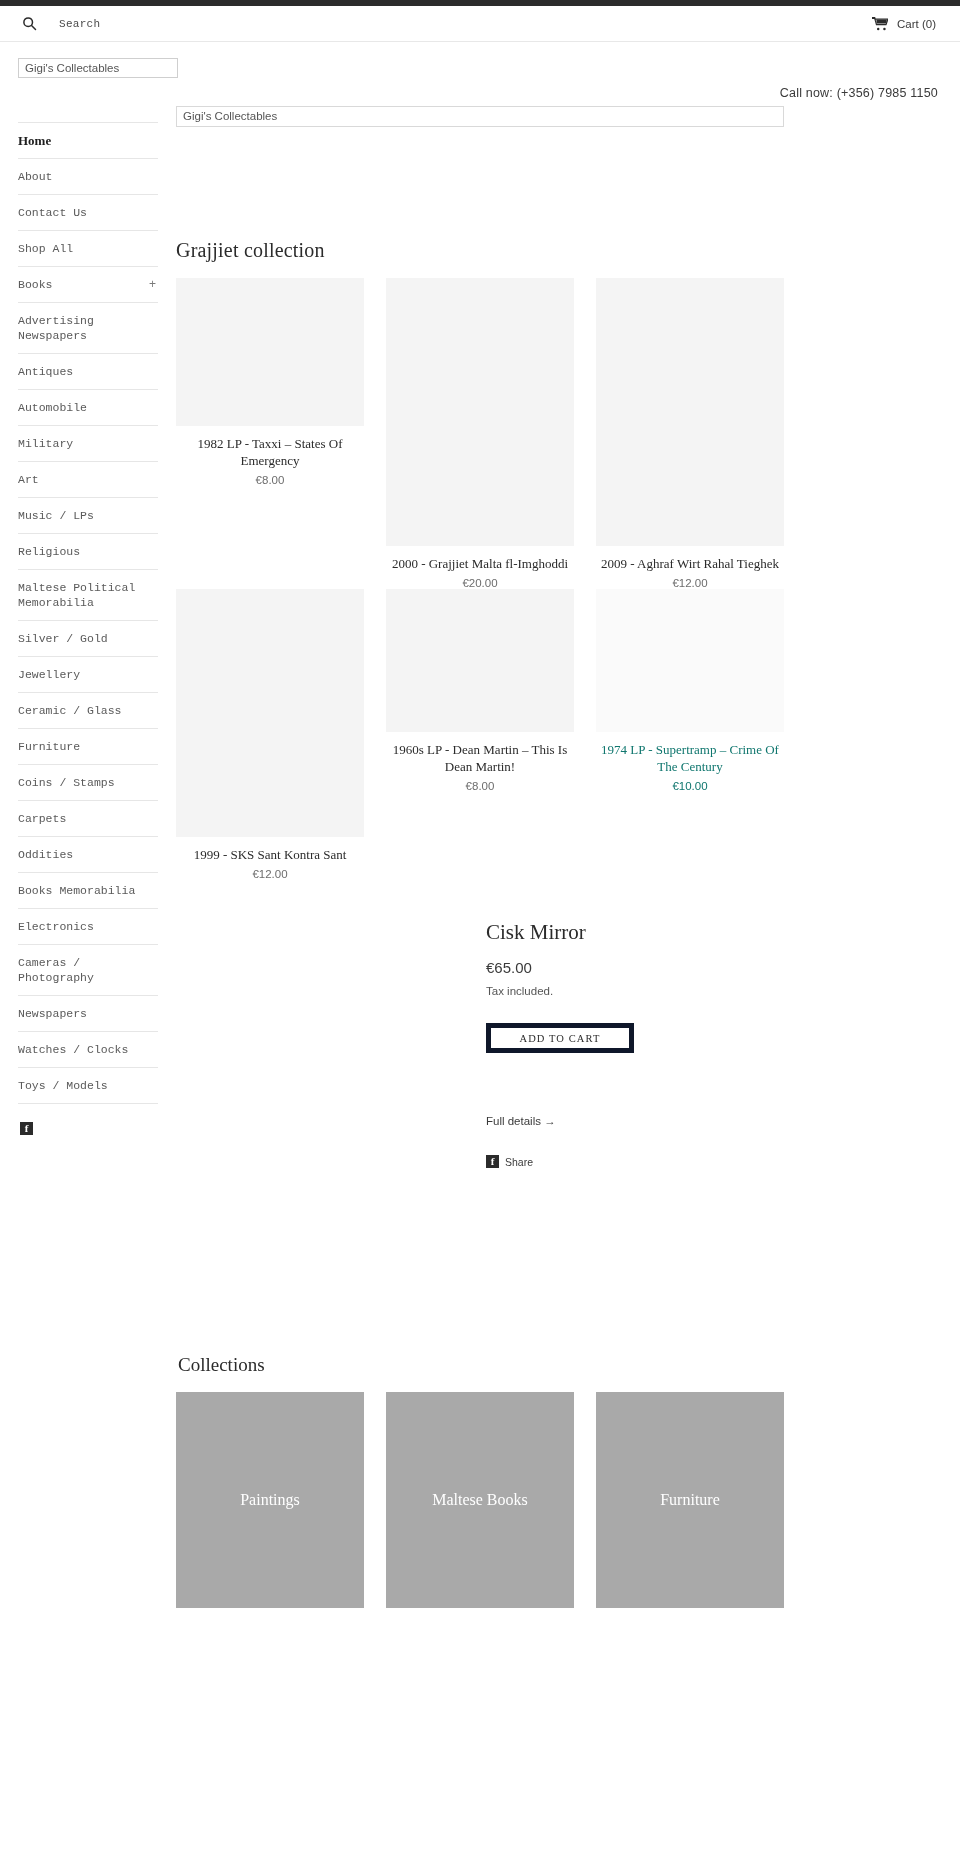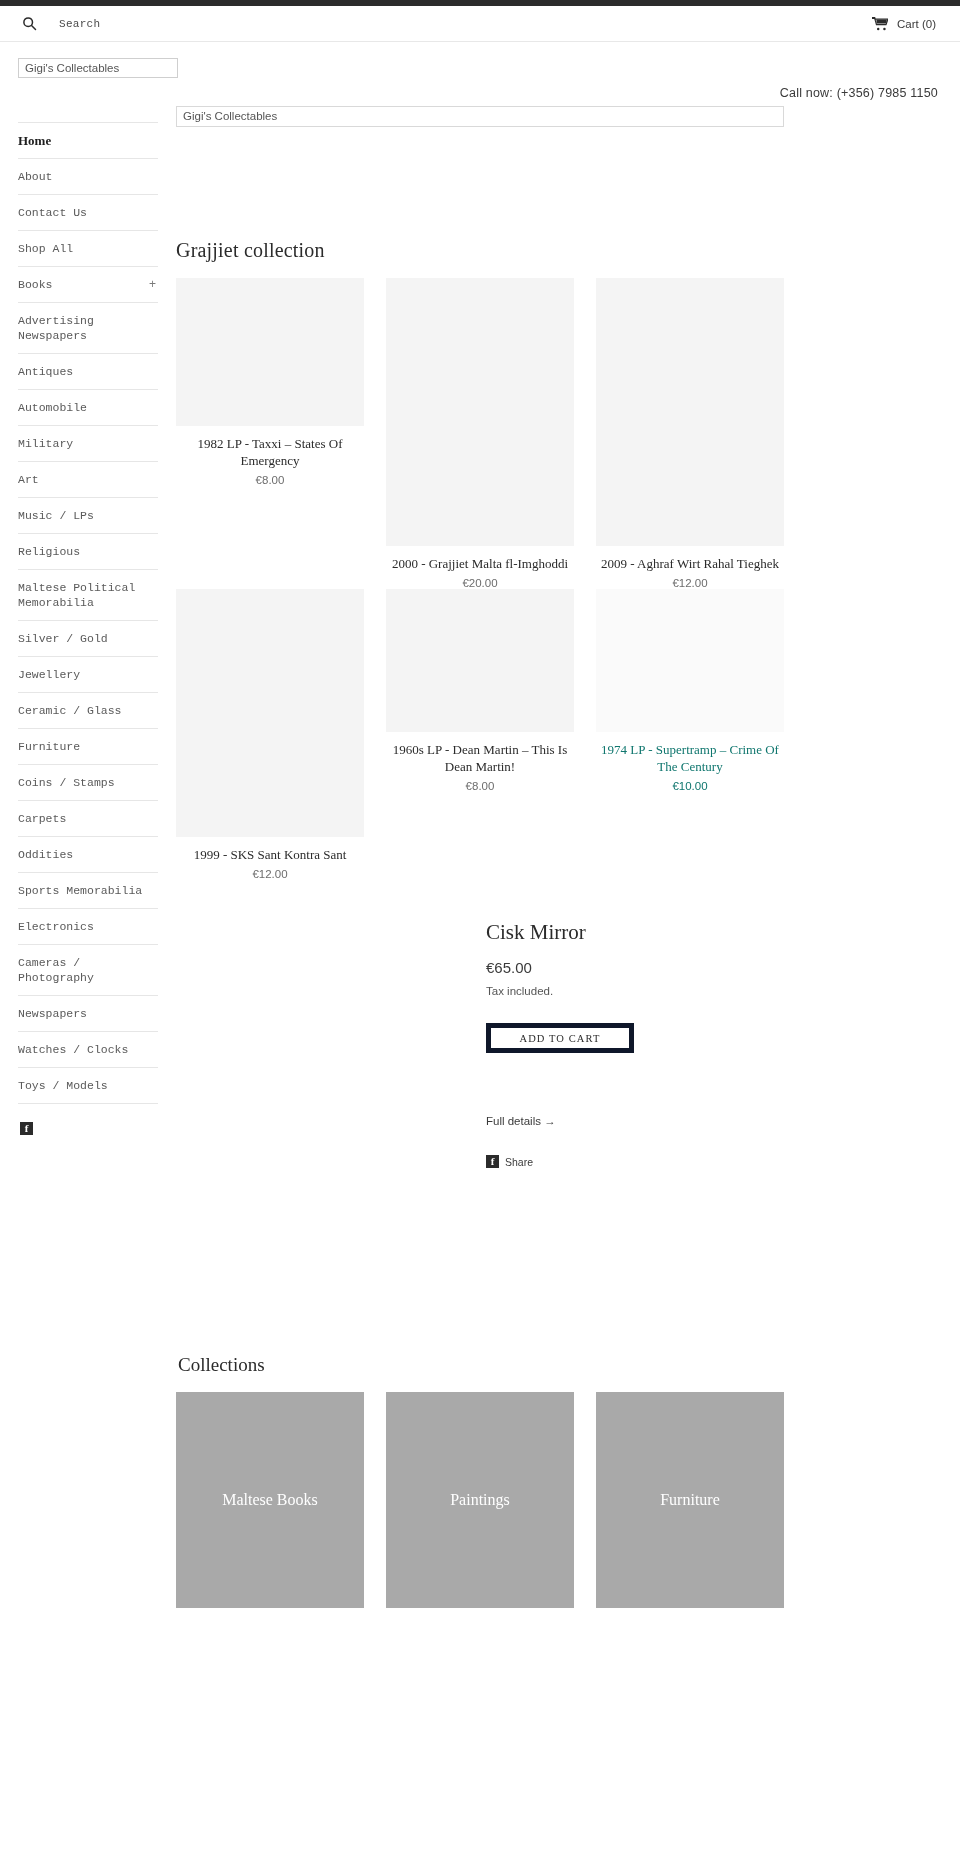--- a/index.html
+++ b/index.html
@@ -253,21 +253,21 @@
           <div class="nav-item">
             <span>Coins / Stamps</span>
           </div>
           <div class="nav-item">
             <span>Carpets</span>
           </div>
           <div class="nav-item">
             <span>Oddities</span>
           </div>
           <div class="nav-item">
-            <span>Sports Memorabilia</span>
+            <span>Books Memorabilia</span>
           </div>
           <div class="nav-item">
             <span>Electronics</span>
           </div>
           <div class="nav-item">
             <span>Cameras / Photography</span>
           </div>
           <div class="nav-item">
             <span>Newspapers</span>
           </div>
@@ -333,24 +333,24 @@
           <div class="share-row">
             <span class="fb-icon">f</span>
             <span class="share-label">Share</span>
           </div>
         </div>
       </section>
 
       <h2 class="collections-title">Collections</h2>
       <div class="coll-grid" id="collections-grid">
           <div class="coll-card">
+            <div class="coll-name">Paintings</div>
+          </div>
+          <div class="coll-card">
             <div class="coll-name">Maltese Books</div>
-          </div>
-          <div class="coll-card">
-            <div class="coll-name">Paintings</div>
           </div>
           <div class="coll-card">
             <div class="coll-name">Furniture</div>
           </div>
         </div>
 
     </main>
   </div>
 </div>
 

